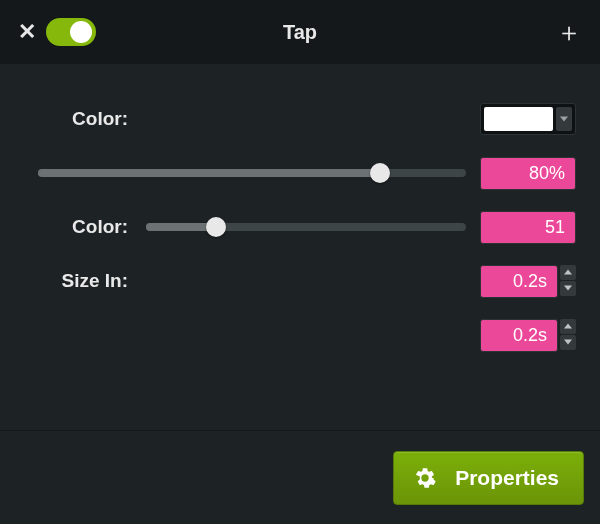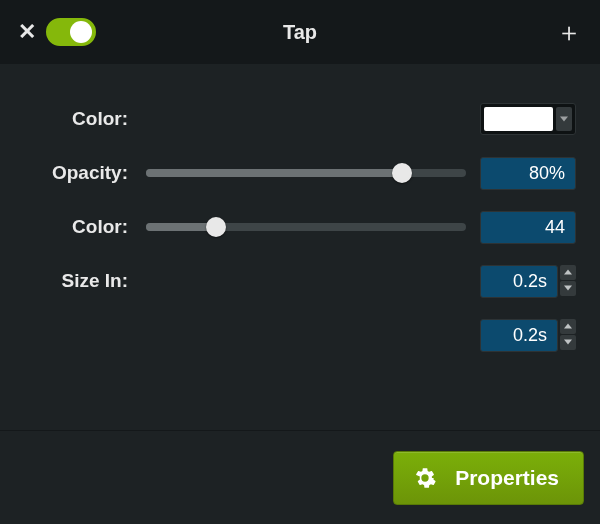--- a/index.html
+++ b/index.html
@@ -54,21 +54,21 @@
   .slider .thumb {
     width: 20px; height: 20px; border-radius: 50%;
     background: #e8e8e8; position: absolute; top: 50%;
     transform: translate(-50%, -50%);
     box-shadow: 0 1px 2px rgba(0,0,0,0.5);
   }
 
   
   .valuebox {
     flex: 1;
-    background: #0c4a6e;
+    background: #ec4899;
     border: 1px solid #2d3335;
     color: #fff; font-size: 18px; font-weight: 500;
     text-align: right; padding: 5px 10px;
     border-radius: 3px;
   }
   .step-btns { width: 16px; display: flex; flex-direction: column; margin-left: 2px; }
   .step-btn {
     height: 15px; background: #343a3c; margin-bottom: 1px;
     display: flex; align-items: center; justify-content: center;
     cursor: pointer; border-radius: 2px;
@@ -130,42 +130,41 @@
       <div class="color-swatch" style="background:#FFFFFF"></div>
       <div class="swatch-arrow">
         <svg viewBox="0 0 10 6">
             <path d="M0 0 L10 0 L5 6 Z"></path>
           </svg>
       </div>
     </div>
   </div>
 
   <div class="row">
-    <div class="label">Opacity:</div>
     <div class="mid">
       <div class="slider">
         <div class="fill" id="opacity-fill" style="width: 80%;"></div>
         <div class="thumb" id="opacity-thumb" style="left: 80%;"></div>
       </div>
     </div>
     <div class="field-wrap">
       <div class="valuebox">80%</div>
     </div>
   </div>
 
   <div class="row">
     <div class="label">Color:</div>
     <div class="mid">
       <div class="slider">
         <div class="fill" id="size-fill" style="width: 22%;"></div>
         <div class="thumb" id="size-thumb" style="left: 22%;"></div>
       </div>
     </div>
     <div class="field-wrap">
-      <div class="valuebox">44</div>
+      <div class="valuebox">51</div>
     </div>
   </div>
 
   <div class="row">
     <div class="label">Size In:</div>
     <div class="mid"></div>
     <div class="field-wrap">
       <div class="valuebox">0.2s</div>
       <div class="step-btns">
         <div class="step-btn">

